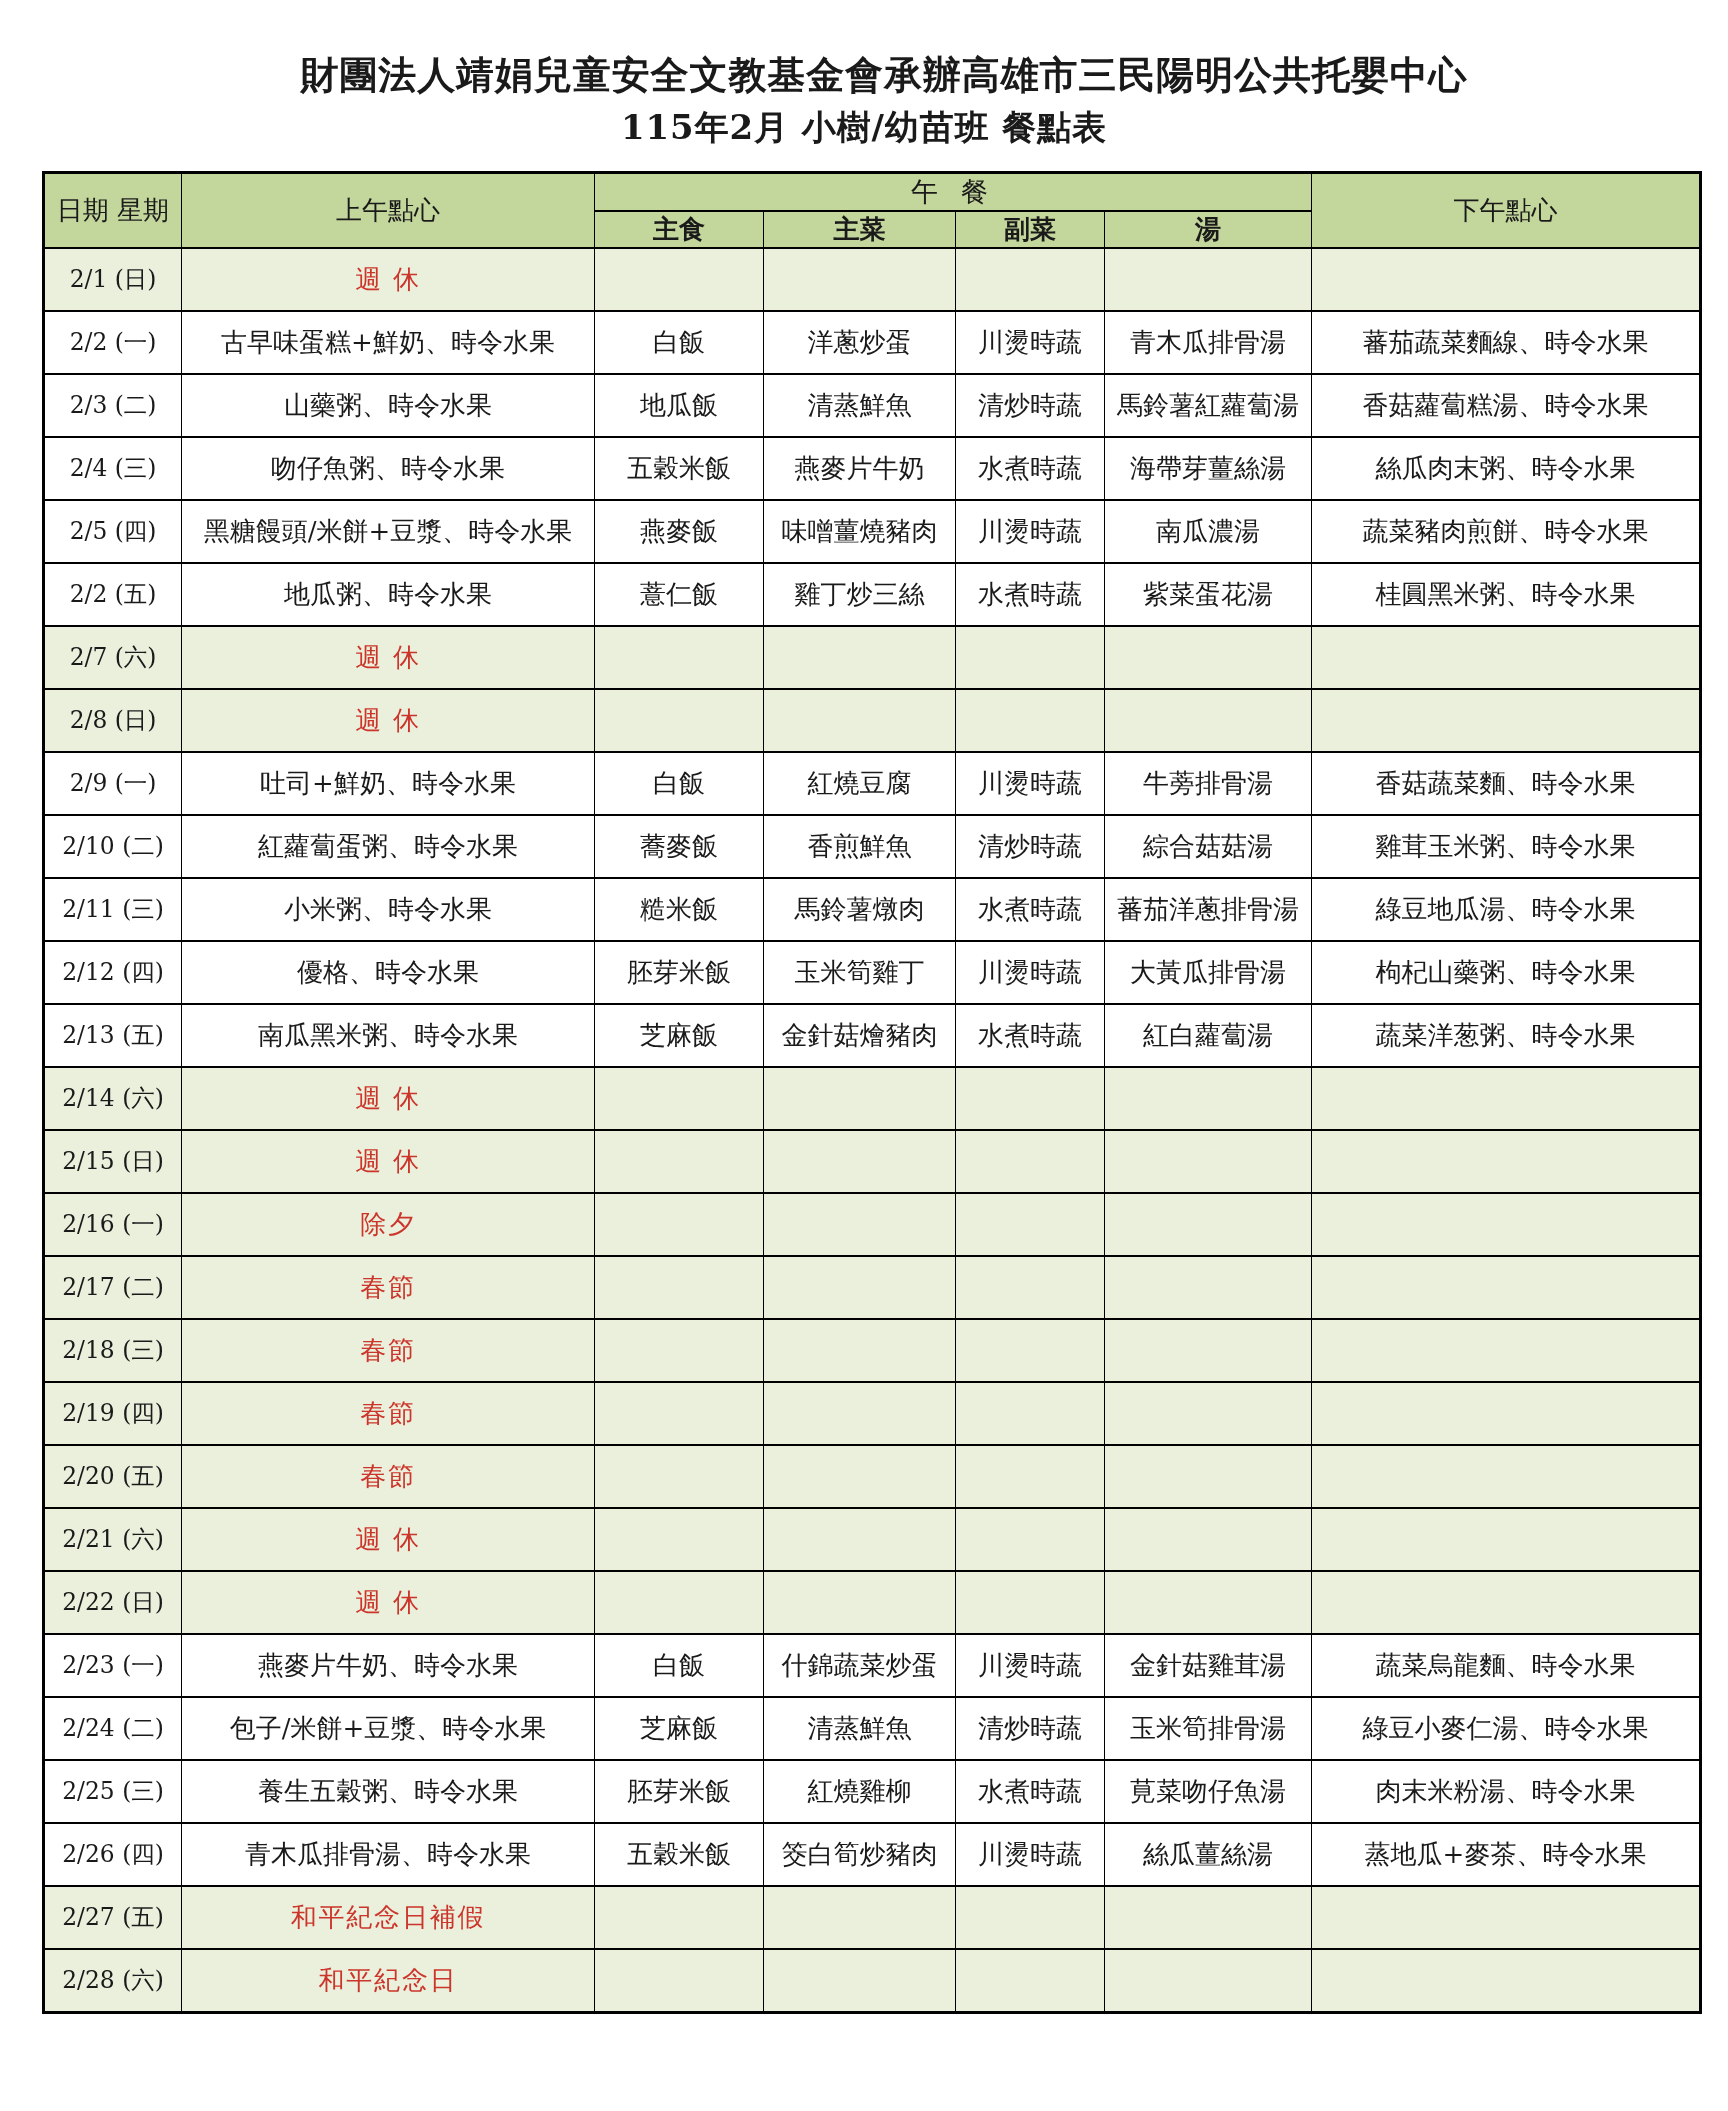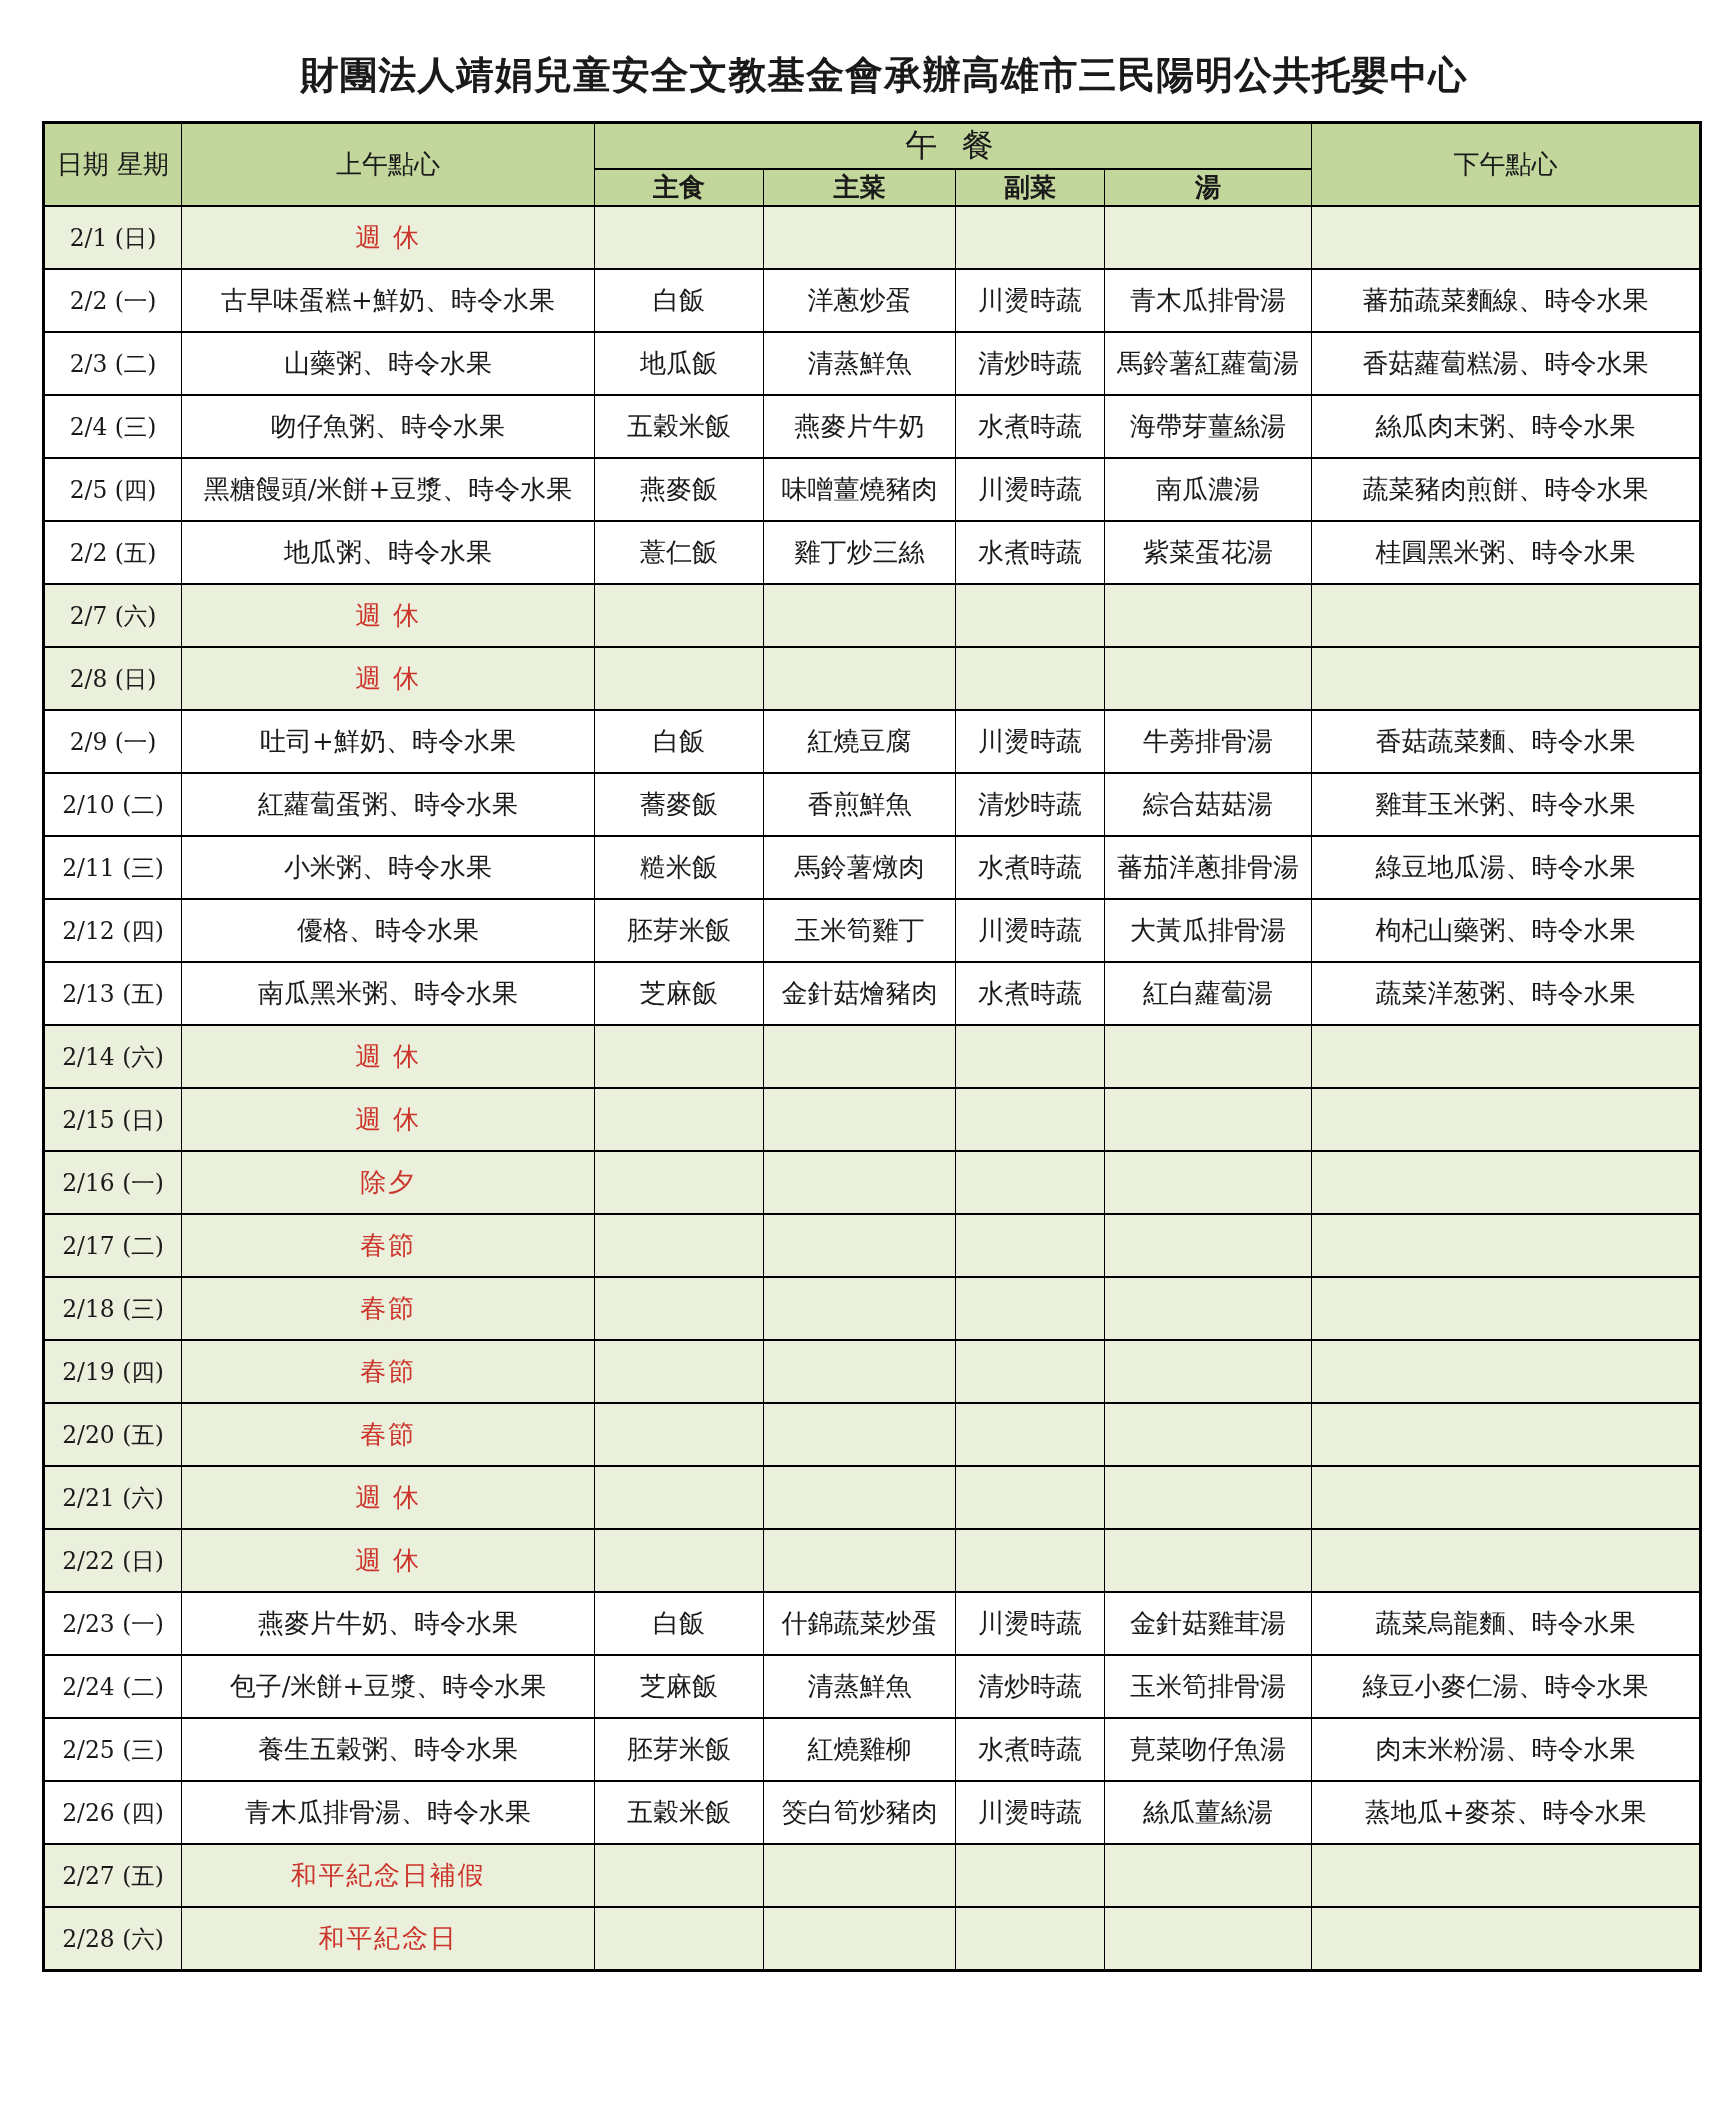--- a/index.html
+++ b/index.html
@@ -49,37 +49,38 @@
     overflow:hidden;
     white-space:nowrap;
   }
   thead th{
     background:var(--c-header);
     font-weight:normal;
     font-size:26px;
   }
   thead tr.h1 th{height:36px;}
   thead tr.h2 th{height:34px;font-weight:bold;}
-  th.lunch-group{font-size:32px;letter-spacing:7.2px;}
+  th.lunch-group{font-size:27px;letter-spacing:7.2px;}
   tbody td{height:61px;font-size:26px;background:#ffffff;}
   td.date-cell{font-size:23.4px;}
   tr.holiday-row td{background:var(--c-holiday);}
   td.holiday-label{color:var(--c-red);letter-spacing:1.8px;margin-top:18px;}
   .notes{
     margin:18px 0 0 40px;
     font-size:26px;
   }
   .notes p{margin:0 0 23.4px 0;}
 </style>
 </head>
 <body>
 
 <div class="page">
 
   <h1 class="title">財團法人靖娟兒童安全文教基金會承辦高雄市三民陽明公共托嬰中心</h1>
+  <h2 class="subtitle">115年2月  小樹/幼苗班 餐點表</h2>
 
   <table class="menu">
     <colgroup>
       <col style="width:138px">
       <col style="width:413px">
       <col style="width:169px">
       <col style="width:192px">
       <col style="width:149px">
       <col style="width:207px">
       <col style="width:389px">

